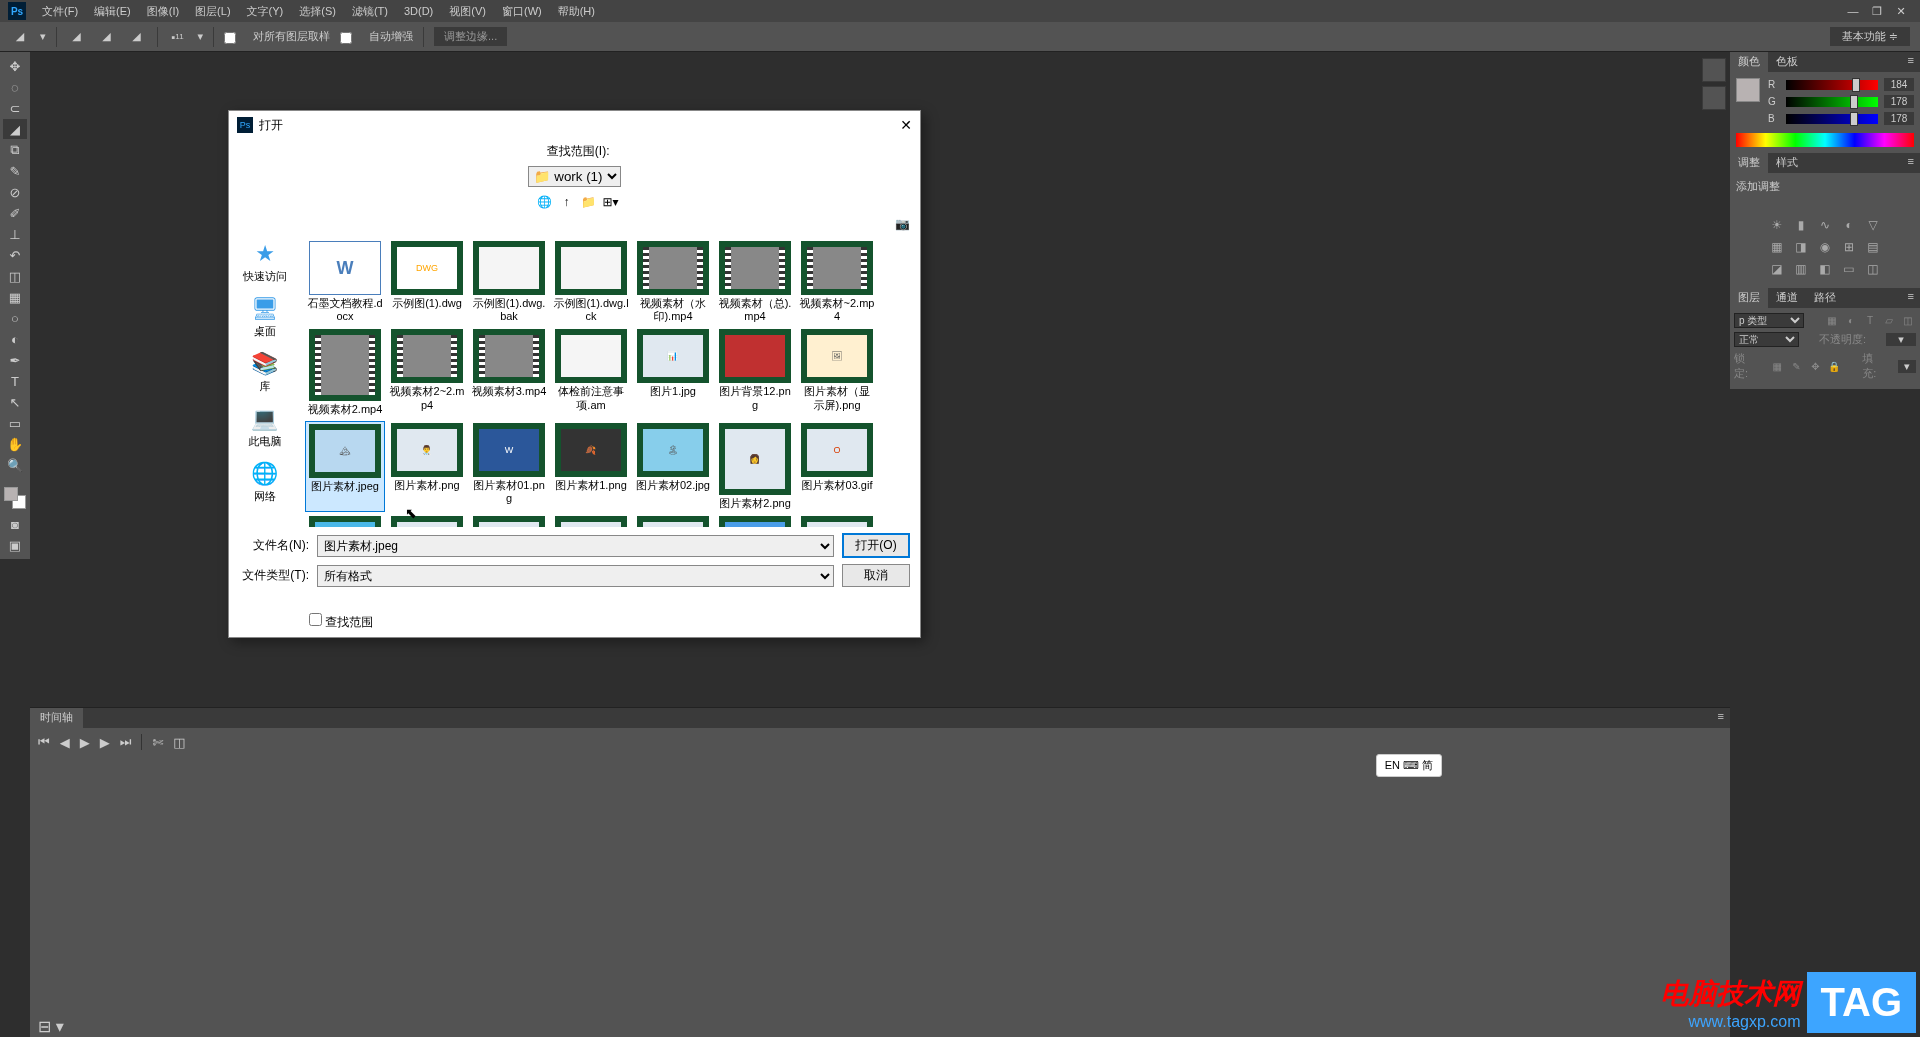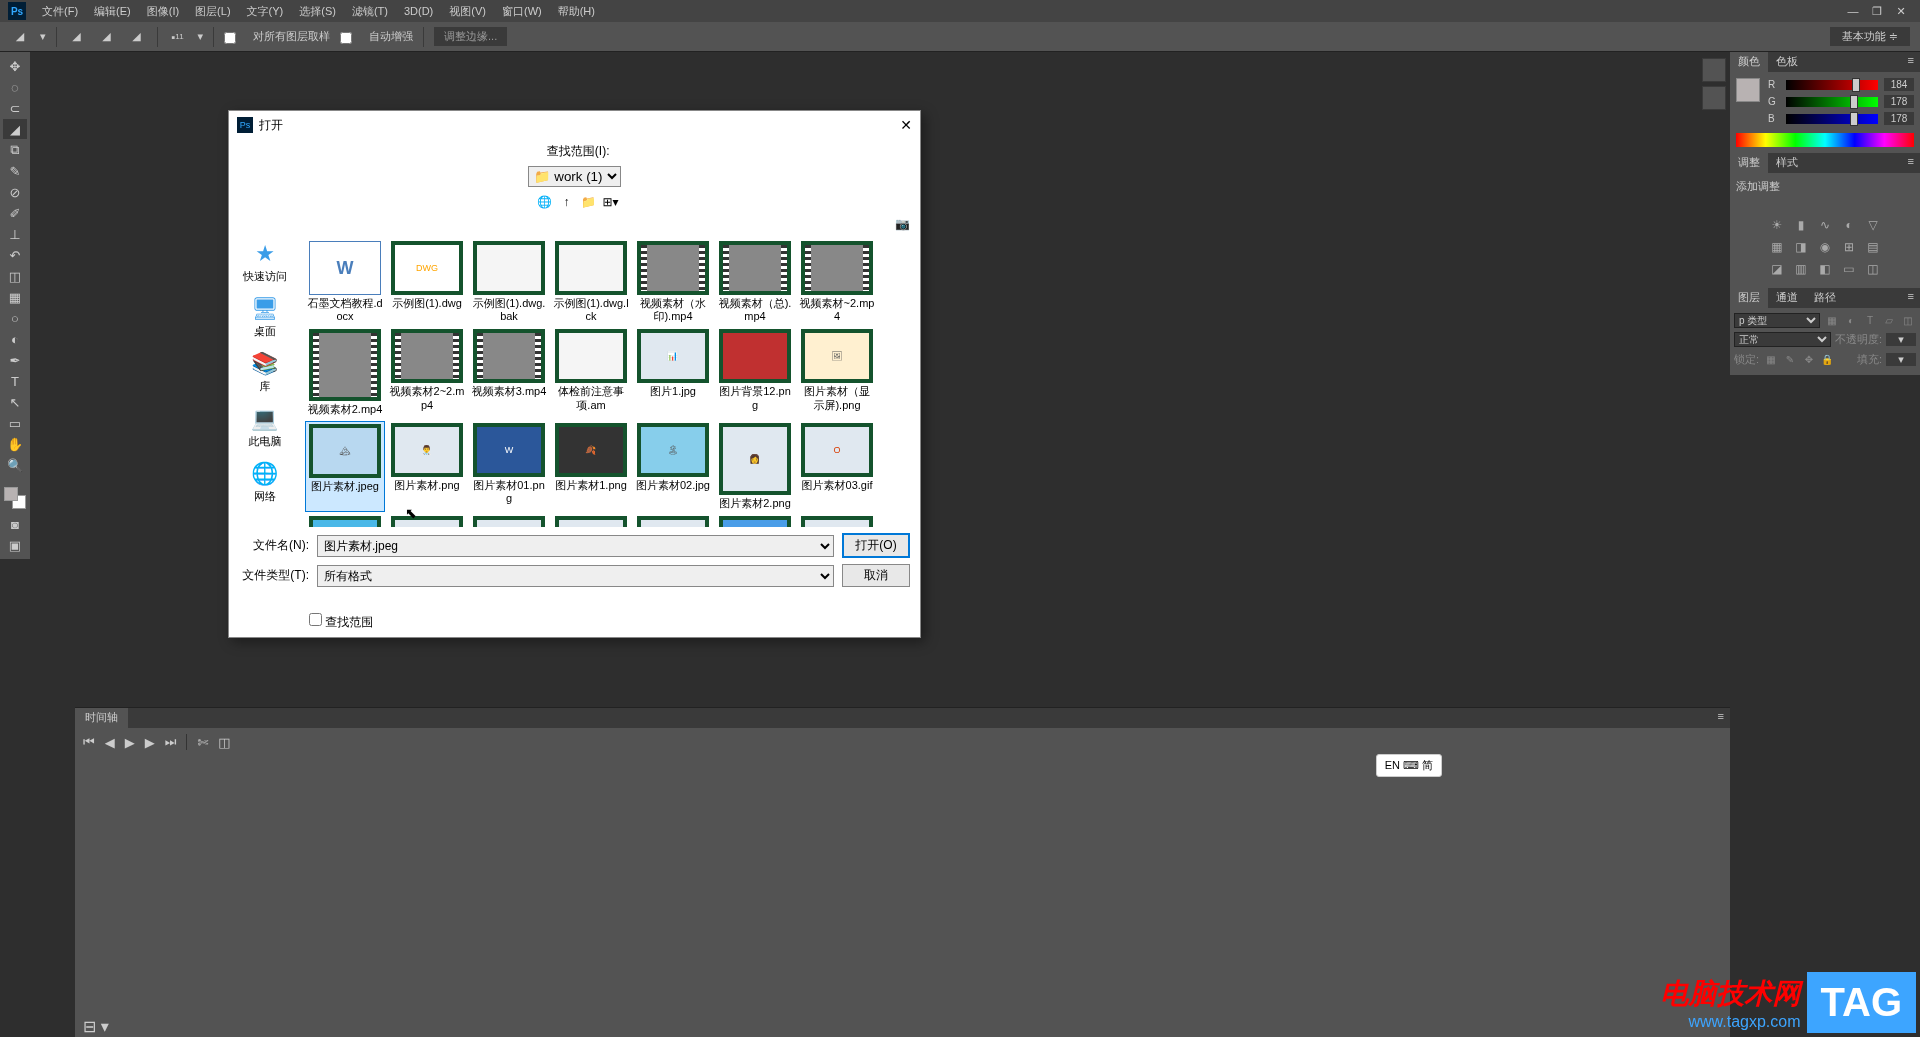--- a/index.html
+++ b/index.html
@@ -54,28 +54,28 @@
 .color-panel .slider .thumb { position: absolute; top: -2px; width: 8px; height: 14px; background: #ccc; border: 1px solid #333; }
 .color-panel .val { width: 30px; background: #3a3a3a; text-align: center; padding: 1px; }
 .spectrum { height: 14px; background: linear-gradient(to right, red, yellow, lime, cyan, blue, magenta, red); margin-top: 4px; }
 
 .adjust-panel { padding: 6px; font-size: 11px; color: #ccc; }
 .adjust-panel .title { margin-bottom: 22px; }
 .adjust-panel .icon-row { display: flex; gap: 6px; justify-content: center; margin-bottom: 4px; }
 .adjust-panel .aicon { width: 18px; height: 18px; display: flex; align-items: center; justify-content: center; color: #aaa; font-size: 12px; }
 
 .layers-panel { padding: 4px; font-size: 11px; color: #ccc; }
-.layers-panel .row { display: flex; gap: 4px; align-items: center; margin-bottom: 4px; }
+.layers-panel .row { display: flex; gap: 20px; align-items: center; margin-bottom: 4px; }
 .layers-panel select { background: #3a3a3a; color: #ccc; border: 1px solid #222; font-size: 10px; flex: 1; }
 .layers-panel .icon-btns { display: flex; gap: 3px; }
 .layers-panel .ib { width: 16px; height: 16px; display: flex; align-items: center; justify-content: center; color: #888; font-size: 10px; }
 .layers-panel .label { color: #888; }
 
 
-.timeline { position: absolute; left: 30px; right: 190px; bottom: 0; height: 330px; background: #444; border-top: 1px solid #222; display: flex; flex-direction: column; margin-left: 45px; }
+.timeline { position: absolute; left: 30px; right: 190px; bottom: 0; height: 330px; background: #444; border-top: 1px solid #222; display: flex; flex-direction: column; }
 .timeline .tl-tab { height: 20px; background: #3a3a3a; display: flex; font-size: 11px; color: #ccc; }
 .timeline .tl-tab .tab { padding: 2px 10px; background: #535353; }
 .timeline .tl-controls { height: 28px; background: #535353; display: flex; align-items: center; padding: 0 8px; gap: 10px; color: #ccc; font-size: 13px; }
 .timeline .tl-controls .ctrl { cursor: pointer; }
 .timeline .tl-body { flex: 1; background: #535353; }
 .timeline .tl-footer { height: 22px; background: #535353; display: flex; align-items: center; padding: 0 8px; }
 
 
 .dialog { position: absolute; left: 228px; top: 110px; width: 693px; height: 528px; background: #fff; border: 1px solid #888; box-shadow: 4px 4px 12px rgba(0,0,0,0.4); display: flex; flex-direction: column; font-size: 12px; }
 .dialog .titlebar { height: 28px; display: flex; align-items: center; padding: 0 8px; }
@@ -89,21 +89,21 @@
 .dialog .pathrow .preview-icon { margin-left: auto; }
 
 .dialog .body { flex: 1; display: flex; overflow: hidden; }
 .dialog .sidebar { width: 72px; display: flex; flex-direction: column; align-items: center; padding: 6px 0; gap: 12px; }
 .dialog .sidebar .sitem { display: flex; flex-direction: column; align-items: center; gap: 2px; cursor: pointer; font-size: 11px; }
 .dialog .sidebar .sicon { width: 32px; height: 26px; display: flex; align-items: center; justify-content: center; font-size: 22px; }
 
 .dialog .filegrid { flex: 1; overflow-y: auto; padding: 4px; display: flex; flex-wrap: wrap; align-content: flex-start; gap: 2px; position: relative; }
 .dialog .file { width: 80px; display: flex; flex-direction: column; align-items: center; padding: 2px; }
 .dialog .file.selected { border: 1px solid #0078d7; background: #cce8ff; }
-.dialog .file .thumb { width: 72px; height: 54px; display: flex; align-items: center; justify-content: center; border: 4px solid #14532d; background: #f5f5f5; font-size: 9px; color: #555; overflow: hidden; }
+.dialog .file .thumb { width: 72px; height: 54px; display: flex; align-items: center; justify-content: center; border: 6px solid #14532d; background: #f5f5f5; font-size: 9px; color: #555; overflow: hidden; }
 .dialog .file .thumb.tall { height: 72px; }
 .dialog .file .fname { font-size: 11px; text-align: center; word-break: break-all; margin-top: 2px; line-height: 1.2; }
 
 .dialog .file .thumb.docx { background: #fff; border: 1px solid #4a7ebb; color: #4a7ebb; font-weight: bold; font-size: 18px; }
 .dialog .file .thumb.dwg { background: #fff; color: #ffa500; }
 .dialog .file .thumb.video { background: #888; color: #fff; position: relative; }
 .dialog .file .thumb.video::before, .dialog .file .thumb.video::after { content: ''; position: absolute; top: 0; bottom: 0; width: 6px; background: repeating-linear-gradient(#333 0, #333 3px, #fff 3px, #fff 6px); }
 .dialog .file .thumb.video::before { left: 0; }
 .dialog .file .thumb.video::after { right: 0; }
 .dialog .file .thumb.image { background: #e0e8f0; }

